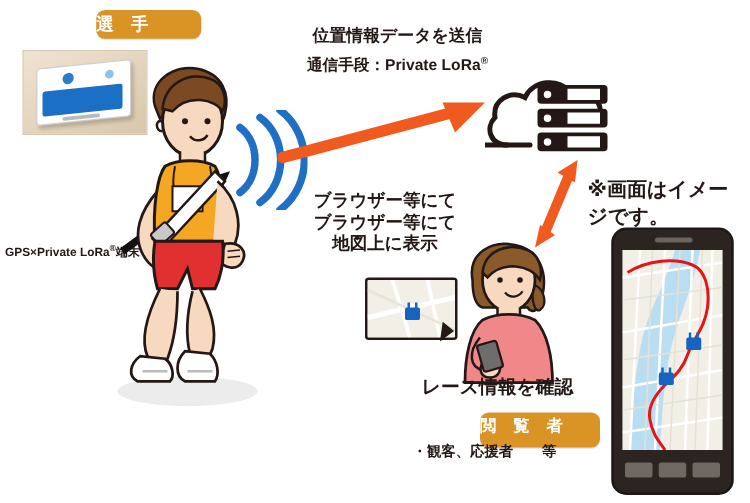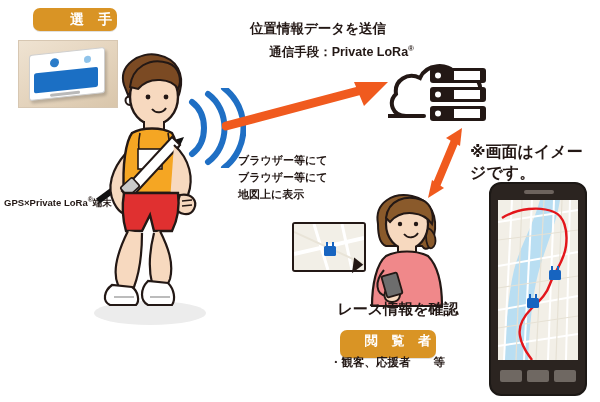--- a/index.html
+++ b/index.html
@@ -12,33 +12,34 @@
   }
   #stage{position:absolute;left:0;top:0;width:600px;height:402px;}
   .abs{position:absolute;}
 
   
   .badge{
     background:#d99425;
     color:#ffffff;
     border-radius:7px;
     font-weight:bold;
-    text-align:right;
+    text-align:left;
     letter-spacing:5px;
     box-shadow:0 1px 0 rgba(0,0,0,.12);
+    margin-left:44px;
   }
   #badge-athlete{left:33px;top:8px;width:84px;height:23px;line-height:23px;font-size:14px;}
   #badge-viewer{left:340px;top:330px;width:96px;height:28px;line-height:21px;font-size:13px;}
 
   
   .jp{color:#231815;font-weight:bold;}
   #txt-send{left:228px;top:20px;width:180px;text-align:center;font-size:13.5px;line-height:17px;}
-  #txt-comm{left:222px;top:41px;width:192px;text-align:right;font-size:12.5px;line-height:16px;}
+  #txt-comm{left:222px;top:41px;width:192px;text-align:center;font-size:12.5px;line-height:16px;}
   #txt-comm sup{font-size:8px;vertical-align:super;}
-  #txt-browser{left:238px;top:152px;width:140px;font-size:11px;line-height:17px;}
+  #txt-browser{left:238px;top:152px;width:140px;text-align:center;font-size:14px;line-height:17px;}
   #txt-race{left:330px;top:300px;width:136px;text-align:center;font-size:15px;}
   #txt-note{left:470px;top:142px;width:122px;font-size:16px;text-align:left;}
   #txt-device-label{left:4px;top:196px;font-size:9.5px;white-space:nowrap;}
   #txt-device-label sup{font-size:7px;vertical-align:super;}
   #txt-bottom{left:0px;top:369px;width:300px;text-align:center;font-size:11px;white-space:nowrap;}
   #txt-bottom sup{font-size:7.5px;vertical-align:super;}
   #viewer-list{left:330px;top:355px;width:150px;font-size:11.5px;line-height:15px;color:#231815;font-weight:bold;}
   #viewer-list div{white-space:nowrap;}
 
   

